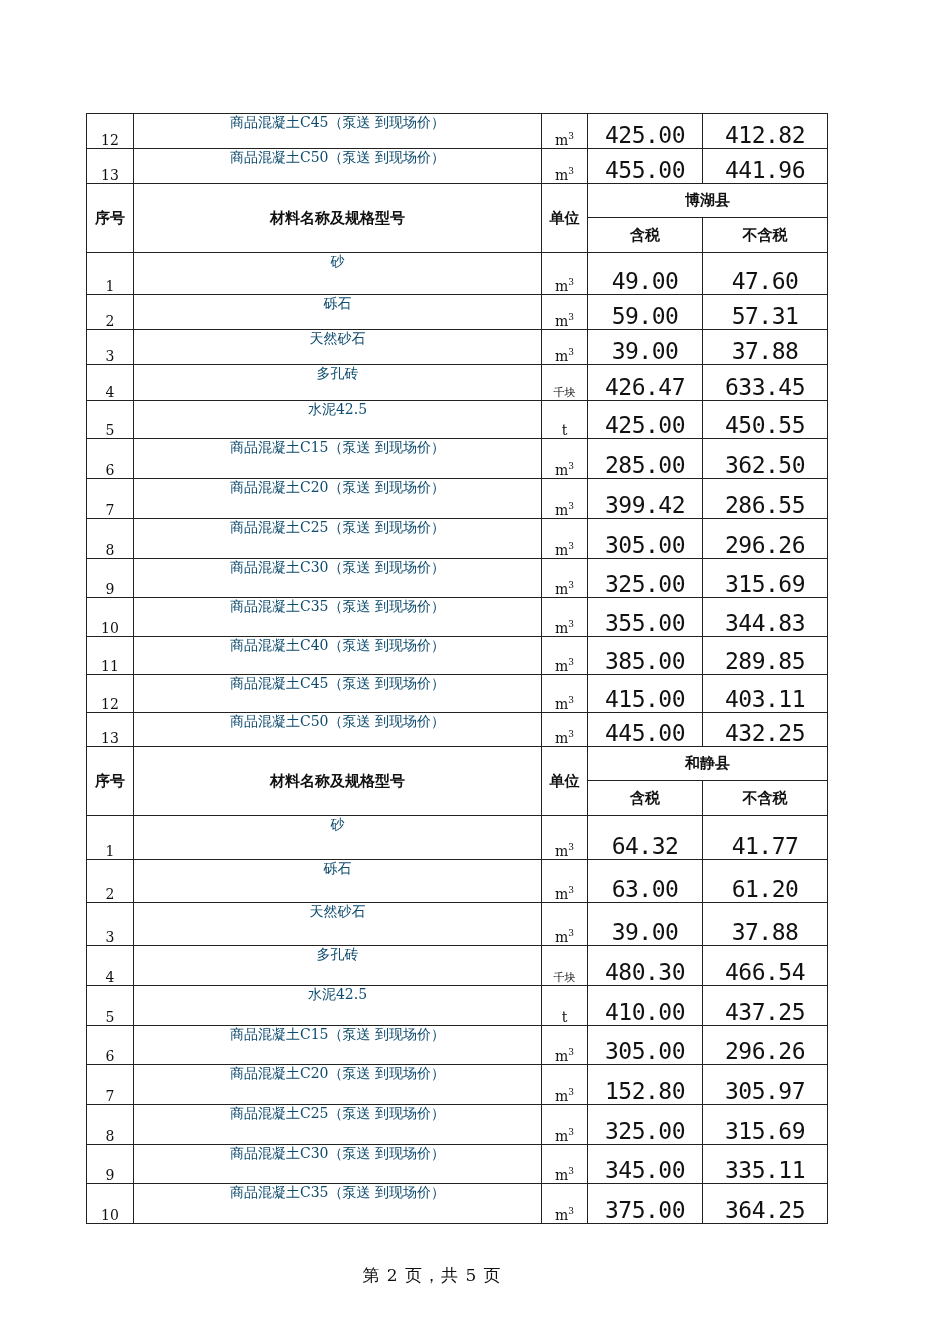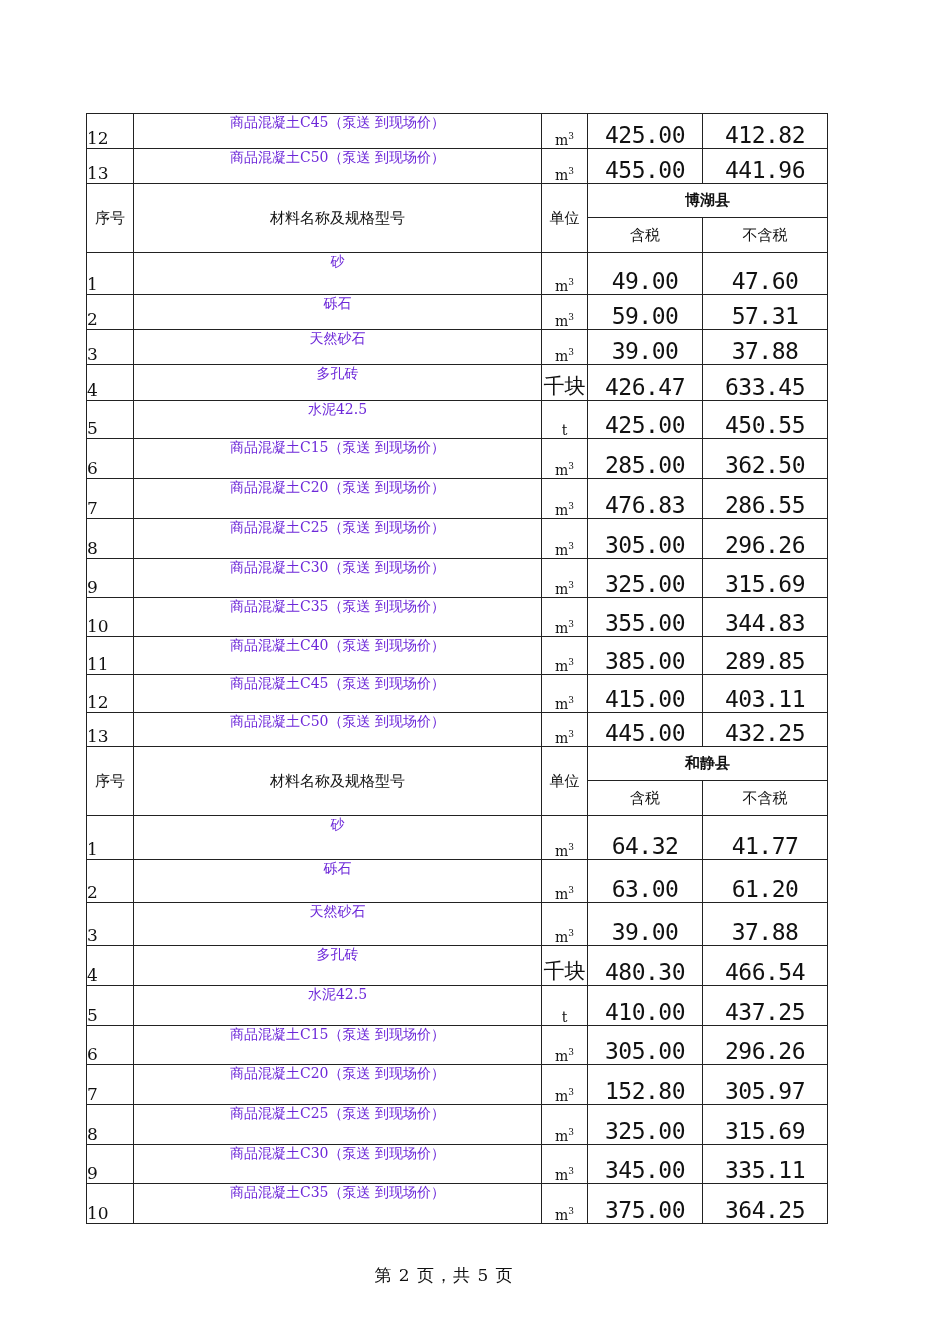--- a/index.html
+++ b/index.html
@@ -6,32 +6,32 @@
   body { width: 950px; height: 1344px; position: relative; overflow: hidden;
          font-family: "DejaVu Serif", "Liberation Serif", serif; color: #111; }
   table.sheet { position: absolute; left: 86px; top: 113px; border-collapse: collapse;
                 table-layout: fixed; width: 741px; }
   table.sheet td { border: 1px solid #222; padding: 0; overflow: hidden; }
   col.c-no { width: 47px; }
   col.c-name { width: 408px; }
   col.c-unit { width: 46px; }
   col.c-tax { width: 115px; }
   col.c-notax { width: 125px; }
-  td.no { text-align: left; vertical-align: bottom; font-size: 17px; padding-bottom: 1px; }
-  td.name { text-align: center; vertical-align: top; font-size: 14px; padding-top: 6px; color: #6d28d9; }
+  td.no { text-align: center; vertical-align: bottom; font-size: 14px; padding-bottom: 1px; }
+  td.name { text-align: center; vertical-align: top; font-size: 14px; padding-top: 6px; color: #0c4a6e; }
   td.unit { text-align: center; vertical-align: bottom; font-size: 14px; padding-bottom: 2px; }
-  td.unit.big { font-size: 21px; }
+  td.unit.big { font-size: 11px; }
   td.num { text-align: center; vertical-align: bottom; font-size: 23px; padding-bottom: 1px;
            font-family: "DejaVu Sans Mono", "Liberation Mono", monospace; letter-spacing: -0.5px; }
-  td.hdr { text-align: center; vertical-align: middle; font-weight: normal; font-size: 15px;
+  td.hdr { text-align: center; vertical-align: middle; font-weight: bold; font-size: 15px;
            font-family: "DejaVu Sans", "Liberation Sans", sans-serif; }
   td.region { text-align: center; vertical-align: middle; font-weight: bold; font-size: 15px;
               font-family: "DejaVu Sans", "Liberation Sans", sans-serif; }
   sup { font-size: 9px; vertical-align: super; line-height: 0; }
-  .footer { position: absolute; left: 16px; width: 856px; top: 1264px; text-align: center;
+  .footer { position: absolute; left: 4px; width: 856px; top: 1264px; text-align: center;
             font-size: 17px; letter-spacing: 1px; }
 </style>
 </head>
 <body>
 
 <table class="sheet">
   <colgroup>
     <col class="c-no">
       <col class="c-name">
       <col class="c-unit">
@@ -102,21 +102,21 @@
         <td class="no">6</td>
         <td class="name">商品混凝土C15（泵送 到现场价）</td>
         <td class="unit"><span>m</span><sup>3</sup></td>
         <td class="num">285.00</td>
         <td class="num">362.50</td>
       </tr>
       <tr style="height: 40px;">
         <td class="no">7</td>
         <td class="name">商品混凝土C20（泵送 到现场价）</td>
         <td class="unit"><span>m</span><sup>3</sup></td>
-        <td class="num">476.83</td>
+        <td class="num">399.42</td>
         <td class="num">286.55</td>
       </tr>
       <tr style="height: 40px;">
         <td class="no">8</td>
         <td class="name">商品混凝土C25（泵送 到现场价）</td>
         <td class="unit"><span>m</span><sup>3</sup></td>
         <td class="num">305.00</td>
         <td class="num">296.26</td>
       </tr>
       <tr style="height: 39px;">

